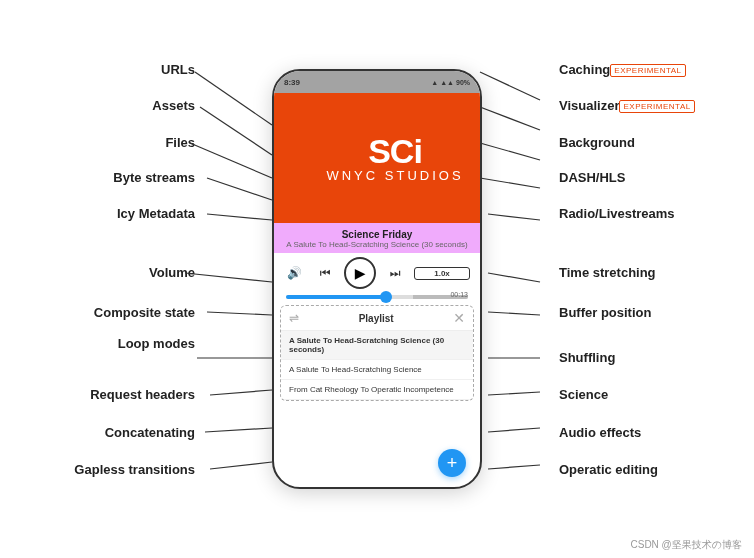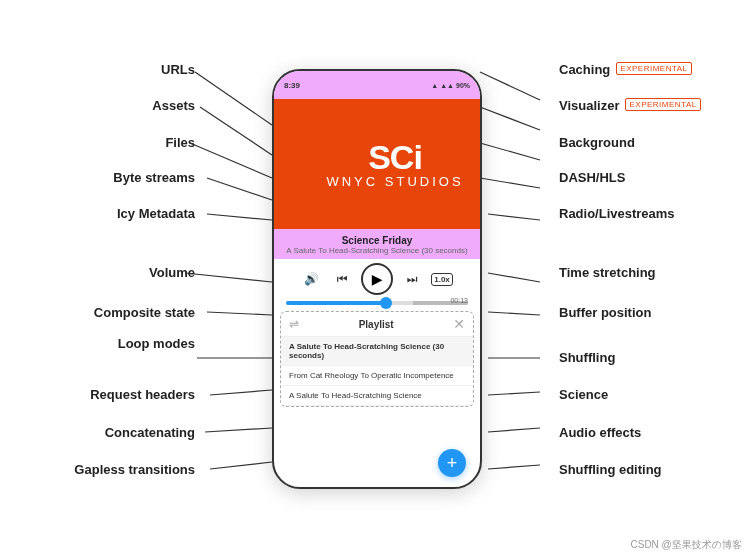--- a/index.html
+++ b/index.html
@@ -28,22 +28,22 @@
       background: #fff;
       border-radius: 28px;
       border: 2.5px solid #333;
       overflow: hidden;
       position: relative;
       box-shadow: 0 4px 20px rgba(0,0,0,0.18);
     }
 
     
     .status-bar {
-      background: #f0abfc;
-      height: 28px;
+      background: #a3a3a3;
+      height: 22px;
       display: flex;
       justify-content: space-between;
       align-items: center;
       padding: 8px 10px;
       font-size: 8px;
       font-weight: bold;
     }
 
     .status-left { color: #333; }
     .status-right { color: #333; display: flex; align-items: center; gap: 2px; font-size: 7px; }
@@ -124,21 +124,21 @@
       cursor: pointer;
       font-size: 14px;
     }
 
     .speed-badge {
       font-size: 8px;
       font-weight: bold;
       color: #333;
       border: 1.5px solid #333;
       border-radius: 3px;
-      padding: 1px 2px;
+      padding: 1px 19px;
       text-align: center;
     }
 
     
     .progress-area {
       padding: 2px 12px;
       background: #fff;
       position: relative;
     }
 
@@ -280,22 +280,21 @@
     }
 
     .label-right {
       position: absolute;
       left: 30px;
       font-size: 13px;
       font-weight: bold;
       color: #222;
       white-space: nowrap;
       display: flex;
-      align-items: flex-start;
-      gap: 6px;
+      align-items: flex-end;
     }
 
     .experimental-badge {
       font-size: 8px;
       color: #E8450A;
       border: 1px solid #E8450A;
       padding: 1px 3px;
       border-radius: 2px;
       font-weight: normal;
       letter-spacing: 0.5px;
@@ -364,21 +363,21 @@
     <div class="label-right" style="top: 350px;">
       <span>Shuffling</span>
     </div>
     <div class="label-right" style="top: 387px;">
       <span>Science</span>
     </div>
     <div class="label-right" style="top: 425px;">
       <span>Audio effects</span>
     </div>
     <div class="label-right" style="top: 462px;">
-      <span>Shuffling editing</span>
+      <span>Operatic editing</span>
     </div>
   </div>
 
 <svg class="connector-svg">
 
   <line x1="195" y1="72" x2="272" y2="125" stroke="#333" stroke-width="1.2"></line>
 
   <line x1="200" y1="107" x2="272" y2="155" stroke="#333" stroke-width="1.2"></line>
 
   <line x1="190" y1="143" x2="272" y2="178" stroke="#333" stroke-width="1.2"></line>
@@ -464,21 +463,21 @@
       <span class="time-right">00:13</span>
     </div>
 
     <div class="playlist-container">
       <div class="playlist-header">
         <span class="playlist-icon">⇌</span>
         <span class="playlist-title">Playlist</span>
         <span class="playlist-close">✕</span>
       </div>
       <div class="playlist-item active">A Salute To Head-Scratching Science (30 seconds)</div>
+      <div class="playlist-item">A Salute To Head-Scratching Science</div>
       <div class="playlist-item">From Cat Rheology To Operatic Incompetence</div>
-      <div class="playlist-item">A Salute To Head-Scratching Science</div>
     </div>
 
     <div class="fab">+</div>
   </div>
 </div>
 
 <div class="watermark">CSDN @坚果技术の博客</div>
 
 </body></html>

